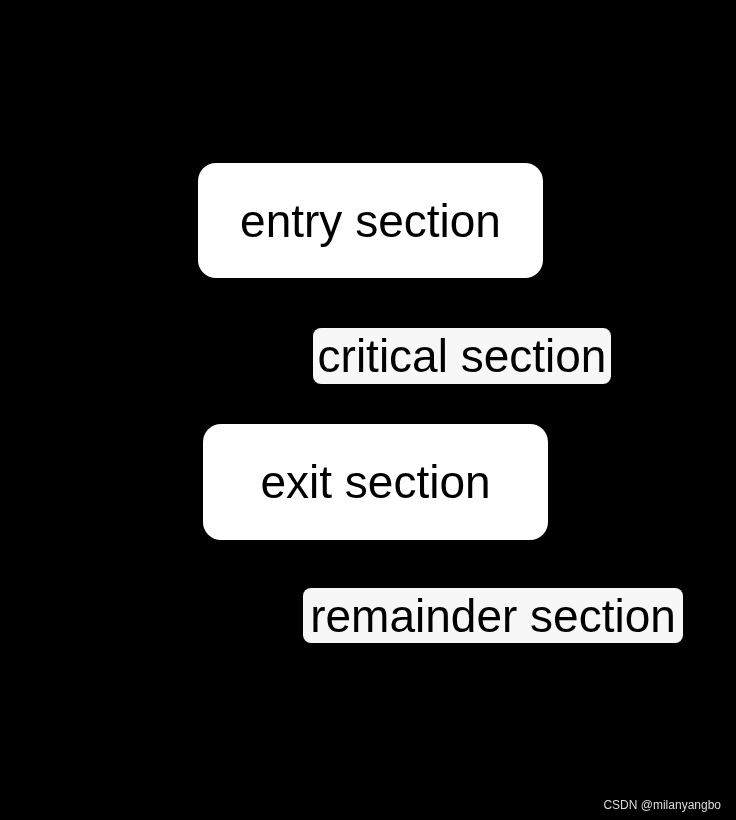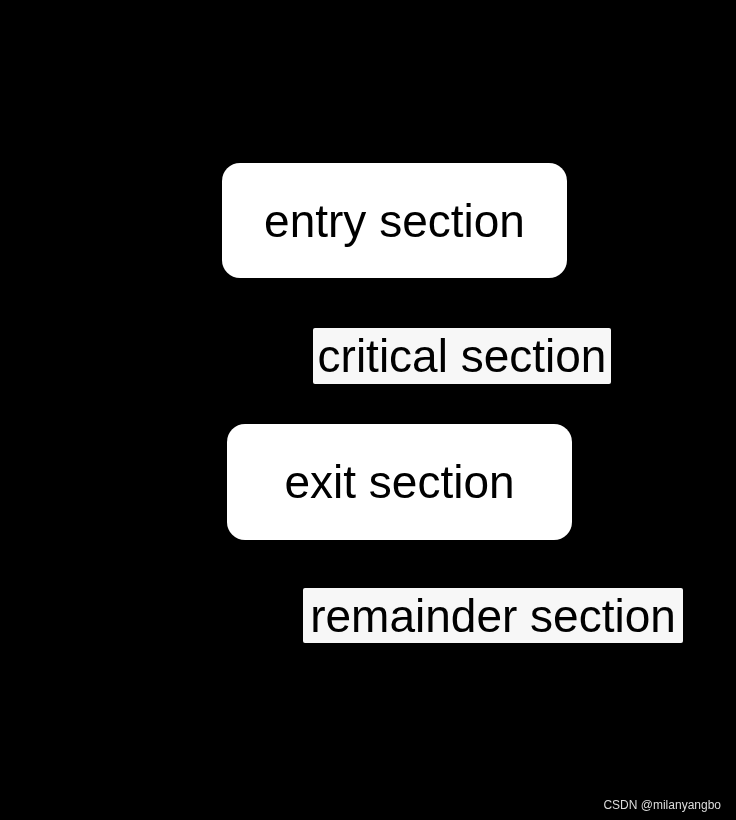--- a/index.html
+++ b/index.html
@@ -21,25 +21,24 @@
     align-items: center;
     justify-content: center;
     color: #000000;
     font-size: 46px;
     line-height: 1;
     white-space: nowrap;
   }
   .rounded-box {
     background: #ffffff;
     border-radius: 18px;
-    margin-left: 24px;
   }
   .highlight {
     background: #f7f7f7;
-    border-radius: 2px;
+    border-radius: 8px;
   }
   .node-entry {
     left: 198px;
     top: 163px;
     width: 345px;
     height: 115px;
   }
   .node-critical {
     left: 313px;
     top: 328px;

